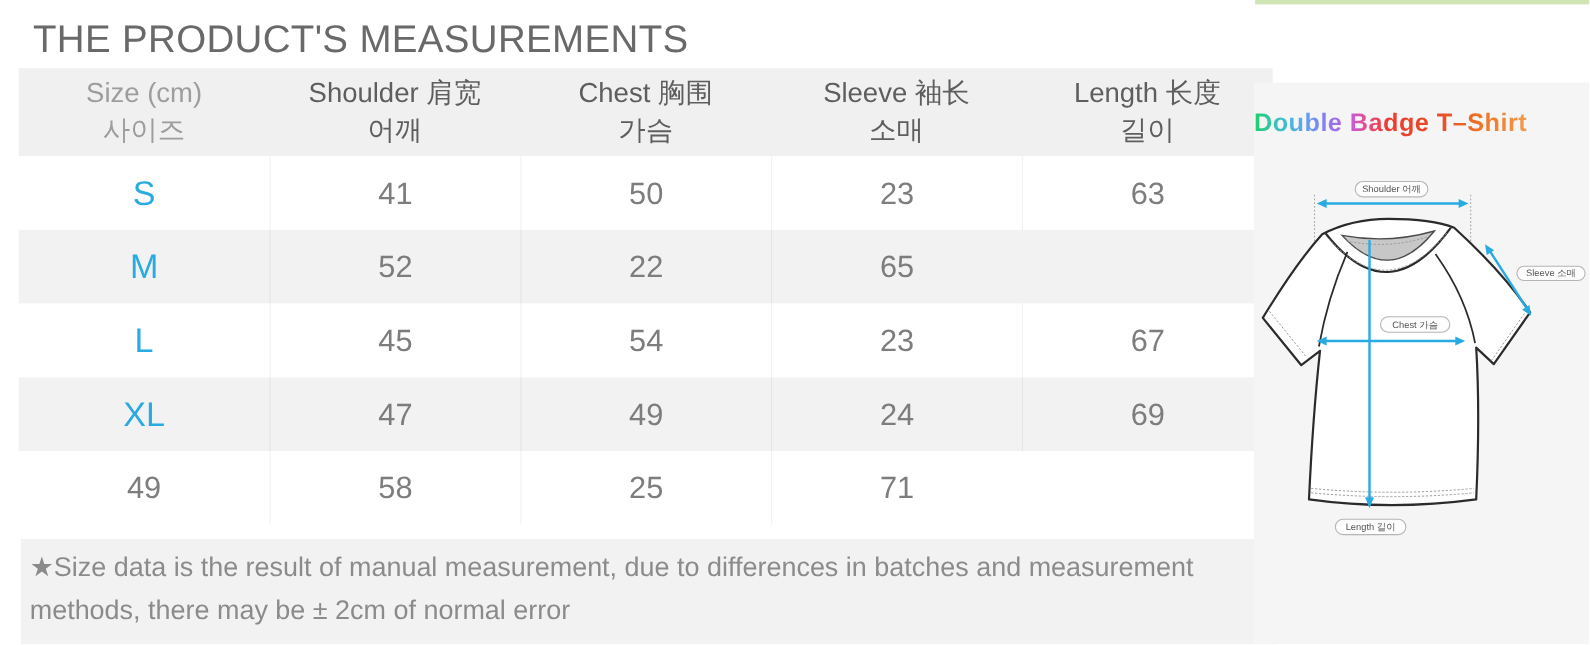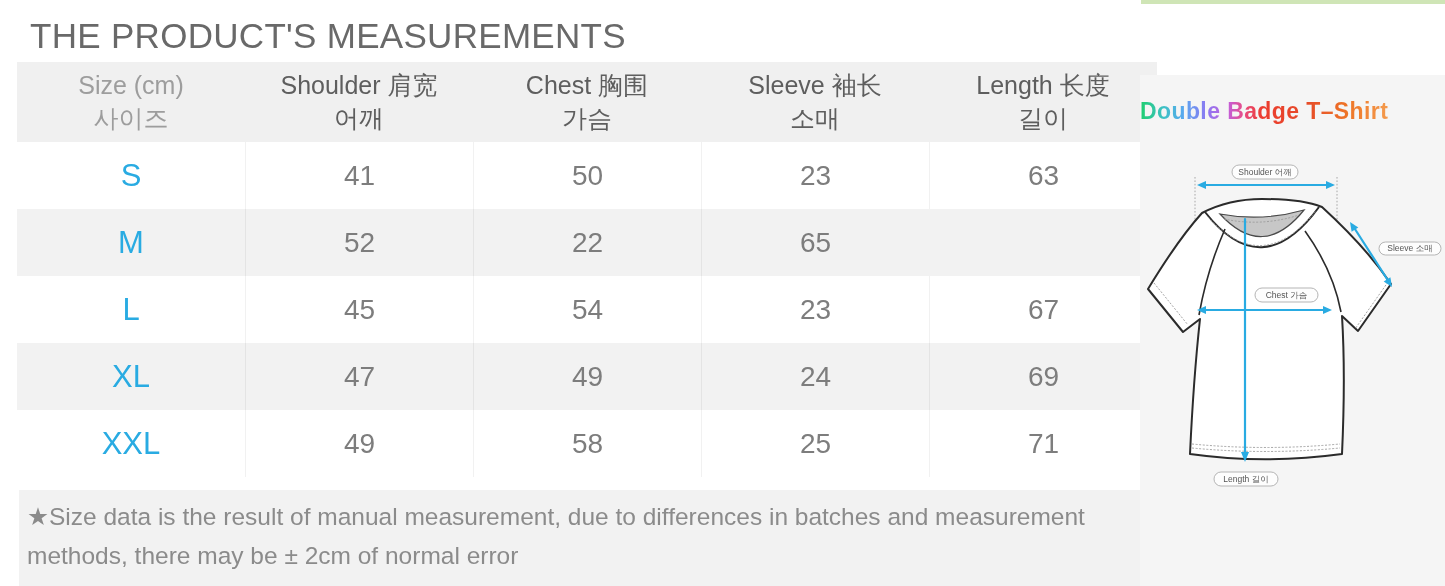--- a/index.html
+++ b/index.html
@@ -110,21 +110,20 @@
       <div class="td">67</div>
     </div>
     <div class="tr alt">
       <div class="td size">XL</div>
       <div class="td">47</div>
       <div class="td">49</div>
       <div class="td">24</div>
       <div class="td">69</div>
     </div>
     <div class="tr">
-      <div class="td size">XXL</div>
       <div class="td">49</div>
       <div class="td">58</div>
       <div class="td">25</div>
       <div class="td">71</div>
     </div>
   </div>
 
   <div class="note">★Size data is the result of manual measurement, due to differences in batches and measurement methods, there may be ± 2cm of normal error</div>
 
   <div class="panel">

